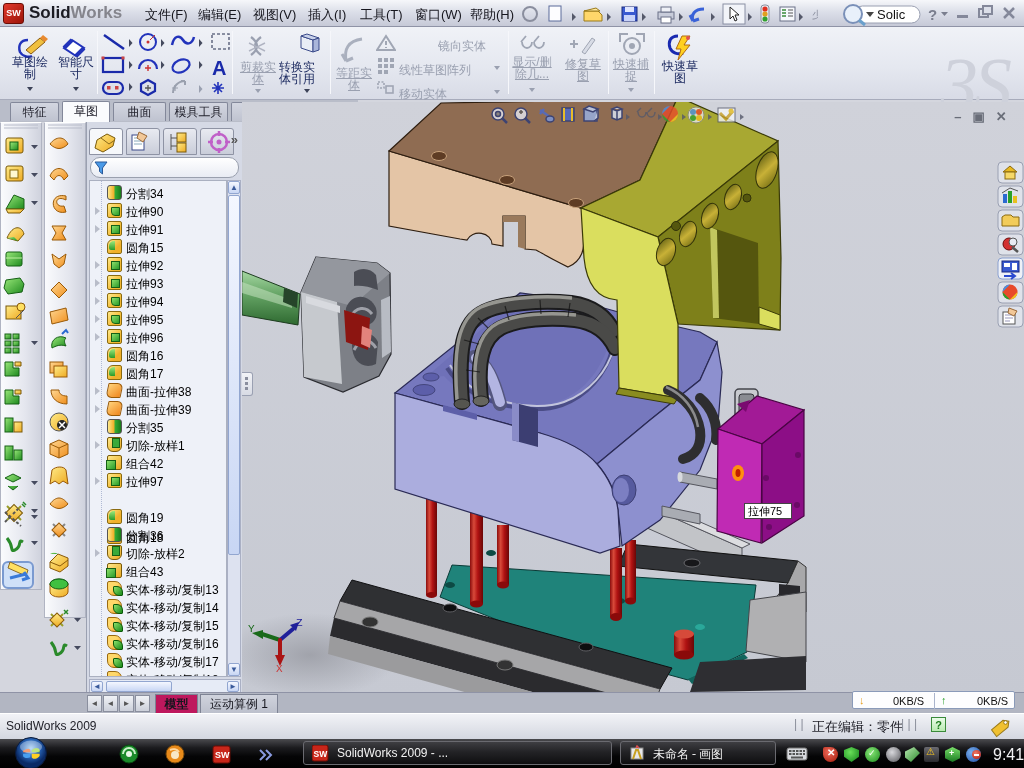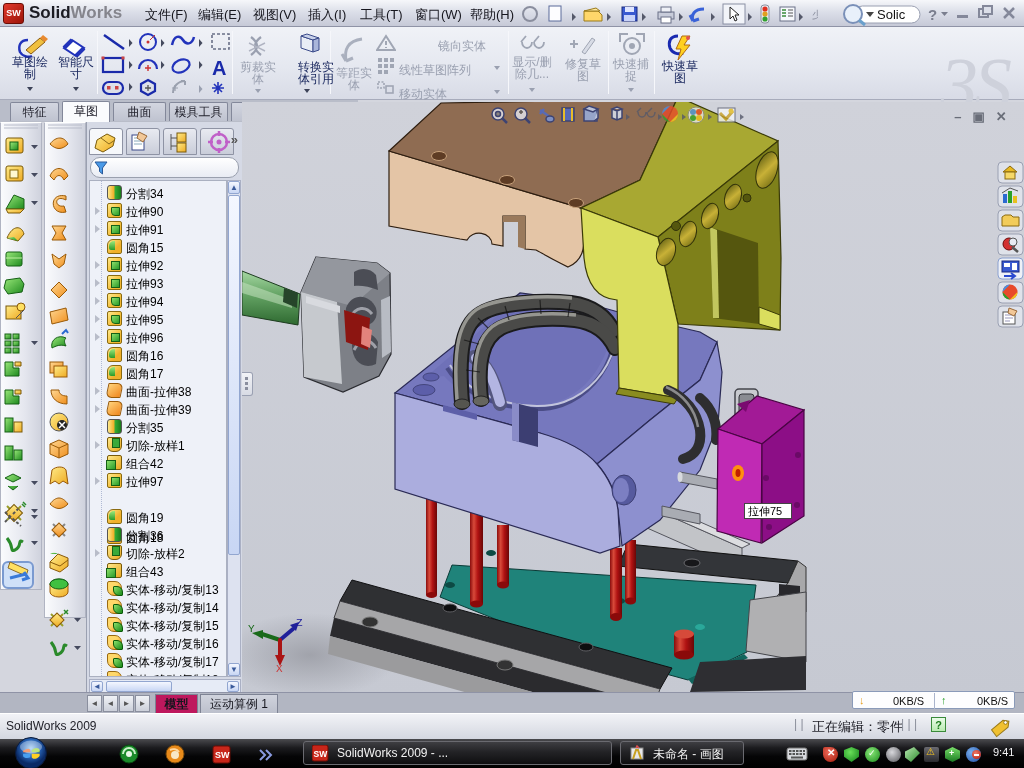--- a/index.html
+++ b/index.html
@@ -8,21 +8,21 @@
 
 #tbar{left:0;top:0;width:1024px;height:27px;background:linear-gradient(#f6f7fa,#dcdfe9 45%,#c6c9d7);border-bottom:1px solid #8f93a6;}
 #tbar .menu{position:absolute;top:6px;font-size:13px;color:#16161e;}
 #logo{position:absolute;left:3px;top:3px;width:21px;height:21px;background:linear-gradient(135deg,#e23a2e,#9c1408);border-radius:3px;border:1px solid #6a0d05;color:#fff;font-weight:bold;font-size:9px;text-align:center;line-height:19px;}
 #lgtxt{position:absolute;left:29px;top:3px;font-size:17px;font-weight:bold;color:#1b1b22;letter-spacing:0px;}
 #lgtxt b{color:#1b1b22}#lgtxt span{color:#85858d;font-weight:bold;}
 
 #cmgr{left:0;top:27px;width:1024px;height:73px;background:linear-gradient(#f0f2f7,#e5e8f0 55%,#d8dbe6);border-bottom:1px solid #a7abbb;}
 .vsep{position:absolute;top:4px;height:63px;width:1px;background:#c0c4d2;border-right:1px solid #f6f7fb;}
 .cbtn{position:absolute;text-align:center;font-size:12px;line-height:12px;color:#1c2a60;}
-.cbtn.dis{color:#9aa0b0;}
+.cbtn.dis{color:#9aa0b0;text-decoration:underline;}
 .dn{position:absolute;width:0;height:0;border-left:3px solid transparent;border-right:3px solid transparent;border-top:4px solid #3c4258;}
 .dn.g{border-top-color:#9aa0b0;}
 .mini{position:absolute;font-size:12px;color:#9aa0b0;}
 #dswm{position:absolute;right:16px;top:14px;font-family:"Liberation Serif",serif;font-style:italic;font-size:76px;color:#ced1db;letter-spacing:-4px;}
 
 #tabrow{left:0;top:100px;width:358px;height:22px;background:#b9bdc9;}
 .ctab{position:absolute;top:2px;height:19px;background:linear-gradient(#d3d6e0,#bfc3d0);border:1px solid #83889a;border-bottom:none;border-radius:2px 2px 0 0;font-size:12px;color:#23232e;text-align:center;line-height:18px;}
 .ctab.act{background:#fafbfd;height:21px;top:1px;z-index:3;}
 
 .lstrip{background:linear-gradient(90deg,#fafbfd,#e4e6ee 60%,#cfd2dd);border:1px solid #b0b4c2;border-top:1px solid #fff;}
@@ -177,21 +177,21 @@
  </svg>
  <svg class="abs" style="left:245px;top:6px;" width="80" height="26" viewBox="0 0 80 26">
   <path d="M6,4 C14,10 14,16 6,22 M16,4 C8,10 8,16 16,22" stroke="#9aa0b0" stroke-width="2.2" fill="none"></path>
         <path d="M4,10 l16,8 M4,18 l16,-8" stroke="#b0b4c2" stroke-width="1.5"></path>
   <path d="M56,3 l12,4 0,12 -12,-4z" fill="#e9edf6" stroke="#3a4a8a"></path>
         <path d="M56,3 l6,-2 12,4 -6,2z" fill="#c9d2ea" stroke="#3a4a8a"></path>
         <path d="M68,7 l6,-2 0,12 -6,2z" fill="#aab6da" stroke="#3a4a8a"></path>
  </svg>
  <div class="cbtn dis" style="left:234px;top:34px;width:48px;">剪裁实<br>体</div>
       <div class="dn g" style="left:255px;top:62px;"></div>
- <div class="cbtn" style="left:282px;top:34px;width:52px;text-align:right;">转换实<br>体引用</div>
+ <div class="cbtn" style="left:271px;top:34px;width:52px;">转换实<br>体引用</div>
       <div class="dn" style="left:304px;top:62px;"></div>
  <svg class="abs" style="left:338px;top:8px;" width="30" height="30" viewBox="0 0 30 30">
   <path d="M24,4 C10,6 6,14 8,26 M8,26 l-4,-7 m4,7 l7,-3" stroke="#aab0be" stroke-width="3" fill="none"></path>
  </svg>
  <div class="cbtn dis" style="left:332px;top:40px;width:44px;">等距实<br>体</div>
  <svg class="abs" style="left:376px;top:7px;" width="20" height="62" viewBox="0 0 20 62">
   <path d="M10,2 L19,16 L1,16 Z" fill="none" stroke="#a0a6b4" stroke-width="2"></path>
         <path d="M10,7 v4 M10,13 v1" stroke="#a0a6b4" stroke-width="2"></path>
   <g fill="#a0a6b4">
           <rect x="2" y="24" width="4" height="4"></rect>
@@ -830,21 +830,21 @@
         <text x="97" y="14" font-size="9" font-weight="bold" fill="#fff">SW</text>
   <path d="M142,6 l5,5 -5,5 m6,-10 l5,5 -5,5" stroke="#8a9ae0" stroke-width="2" fill="none"></path>
  </svg>
  <div class="tkb" style="left:303px;width:309px;">
   <svg class="abs" style="left:8px;top:3px;" width="17" height="17" viewBox="0 0 17 17">
           <rect width="16" height="16" rx="2" fill="#c8261a" stroke="#6a0d05"></rect>
           <text x="1.5" y="12" font-size="8.5" font-weight="bold" fill="#fff">SW</text>
         </svg>
   <span style="position:absolute;left:33px;top:4px;">SolidWorks 2009 - ...</span>
  </div>
- <div class="tkb" style="left:620px;width:124px;">
+ <div class="tkb" style="left:620px;width:156px;font-family:Liberation Serif, serif;">
   <svg class="abs" style="left:8px;top:3px;" width="17" height="17" viewBox="0 0 17 17">
           <rect x="2" y="3" width="12" height="11" fill="#e8e8ea" stroke="#888"></rect>
           <path d="M4,14 l3,-9 2,0 3,9" stroke="#c8a020" stroke-width="2" fill="none"></path>
           <path d="M7,3 l1,-2 2,2" stroke="#e05050" stroke-width="1.5" fill="none"></path>
         </svg>
   <span style="position:absolute;left:32px;top:4px;">未命名 - 画图</span>
  </div>
  <svg class="abs" style="left:786px;top:7px;" width="22" height="16" viewBox="0 0 22 16">
         <rect x="1" y="2" width="20" height="12" rx="2" fill="#d8dade" stroke="#777"></rect>
         <g fill="#555">
@@ -873,14 +873,14 @@
  <div class="tray" style="left:924px;background:linear-gradient(#6a6a70,#2a2a2e);border-radius:2px;">
         <span style="position:absolute;left:2px;top:-1px;color:#f0c020;font-size:10px;">⚠</span>
       </div>
  <div class="tray" style="left:945px;background:linear-gradient(#7ae06a,#1a7a22);clip-path:polygon(50% 0,100% 25%,100% 75%,50% 100%,0 75%,0 25%);">
         <span style="position:absolute;left:4px;top:1px;color:#fff;font-size:9px;font-weight:bold;">+</span>
       </div>
  <div class="tray" style="left:966px;background:radial-gradient(circle at 35% 35%,#7ab0f0,#1a4aa0);border-radius:50%;">
         <span style="position:absolute;left:6px;top:3px;width:9px;height:9px;background:radial-gradient(circle at 40% 35%,#f07a6a,#b01808);border-radius:50%;"></span>
         <span style="position:absolute;left:8px;top:6.5px;width:5px;height:2px;background:#fff;"></span>
       </div>
- <div style="position:absolute;left:993px;top:7px;color:#f2f2f4;font-size:11px;">9:41</div>
+ <div style="position:absolute;left:993px;top:7px;color:#f2f2f4;font-size:16px;">9:41</div>
 </div>
 </div>
 </body></html>

